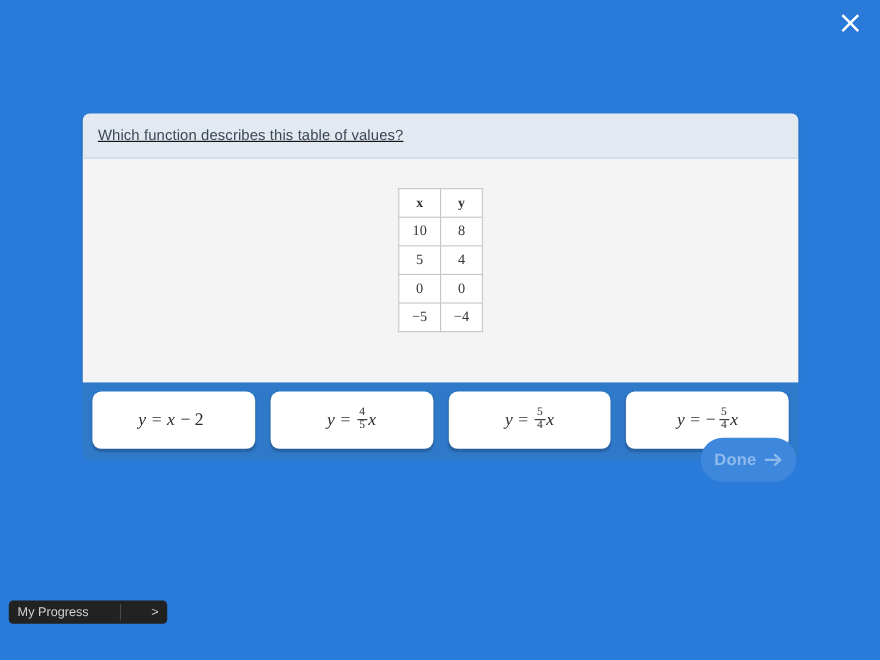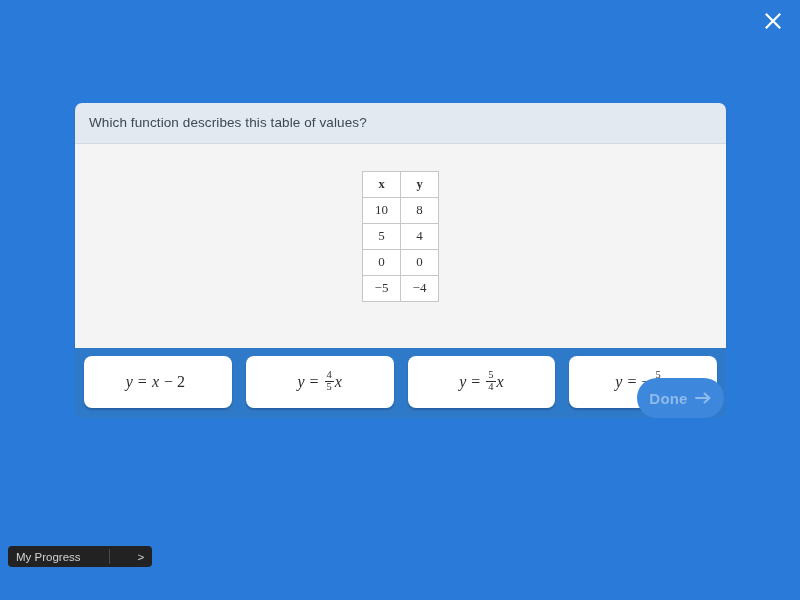--- a/index.html
+++ b/index.html
@@ -42,20 +42,21 @@
   
   #question-card {
     border-radius: 7px 7px 0 0;
     overflow: hidden;
     box-shadow: 0 1px 2px rgba(0,0,0,0.18);
   }
   #question-header {
     background: #e3e9f0;
     padding: 12px 14px 11px 14px;
     border-bottom: 1px solid #d3dae3;
+    text-decoration: underline;
   }
   #question-text {
     font-size: 13.5px;
     color: #3b4754;
     line-height: 1.25;
     letter-spacing: 0.1px;
   }
   #question-body {
     background: #f4f4f4;
     min-height: 162px;
@@ -141,21 +142,21 @@
   .frac .num { padding: 0 2px; }
   .frac .den {
     padding: 0 2px;
     border-top: 1px solid #2b2b2b;
   }
 
   
   #done-button {
     position: absolute;
     left: 637px;
-    top: 378px;
+    top: 398px;
     width: 87px;
     height: 40px;
     border: none;
     border-radius: 20px;
     background: #3d87dd;
     color: #8fbbec;
     font-size: 15px;
     font-weight: bold;
     display: flex;
     align-items: center;

